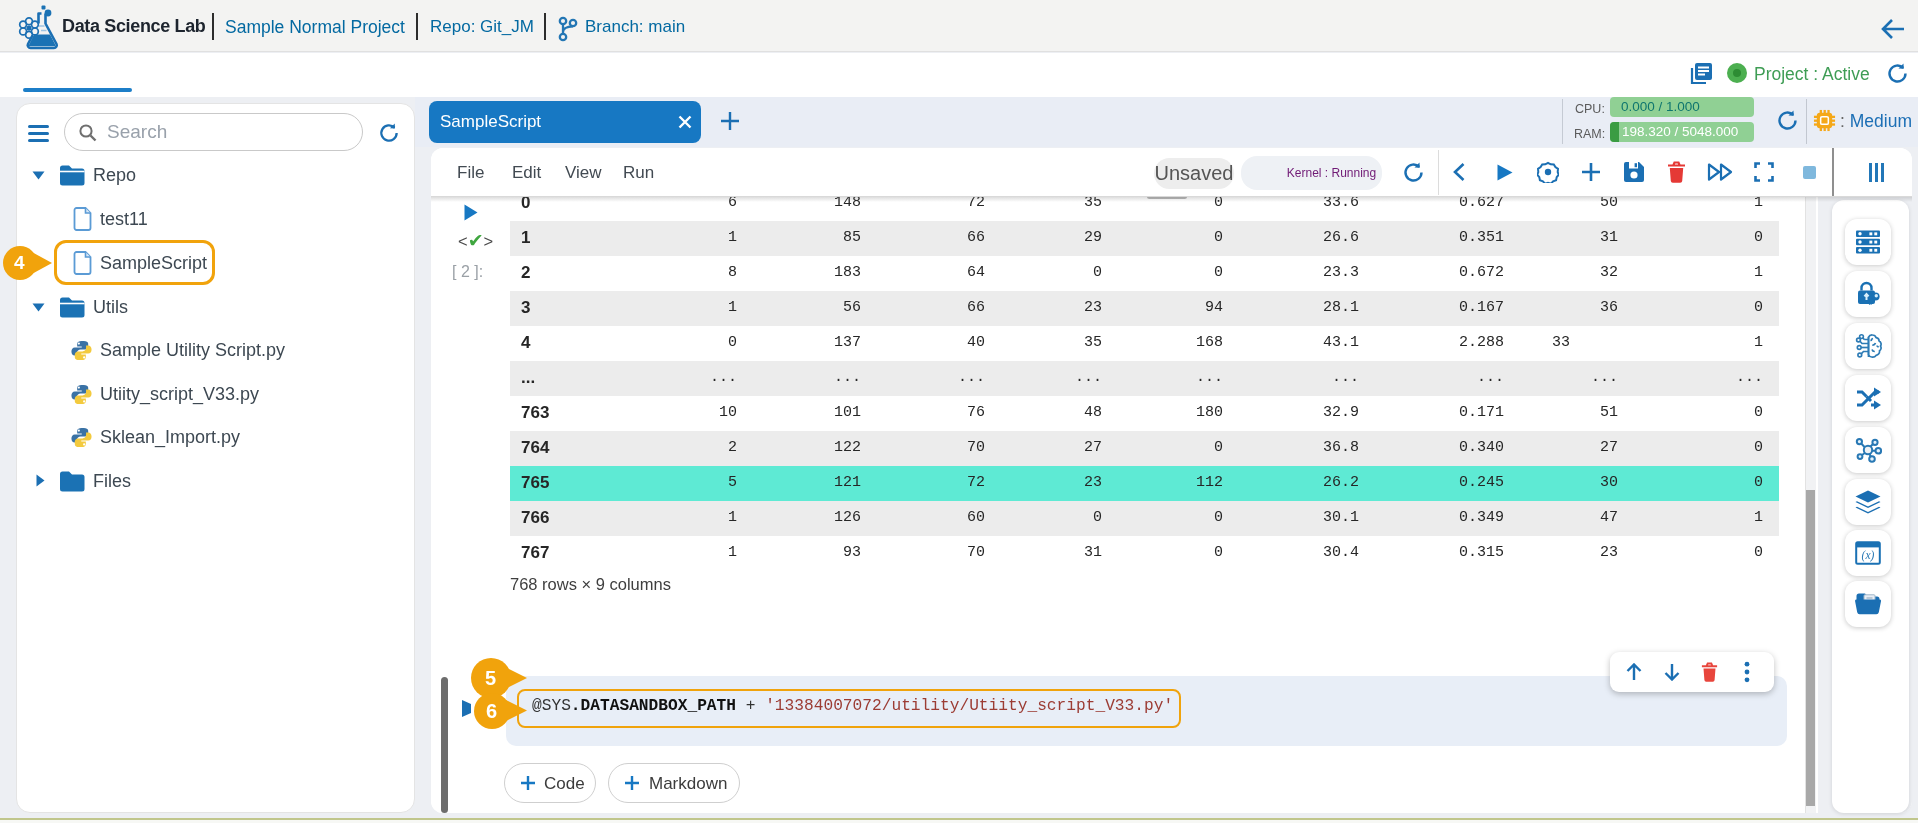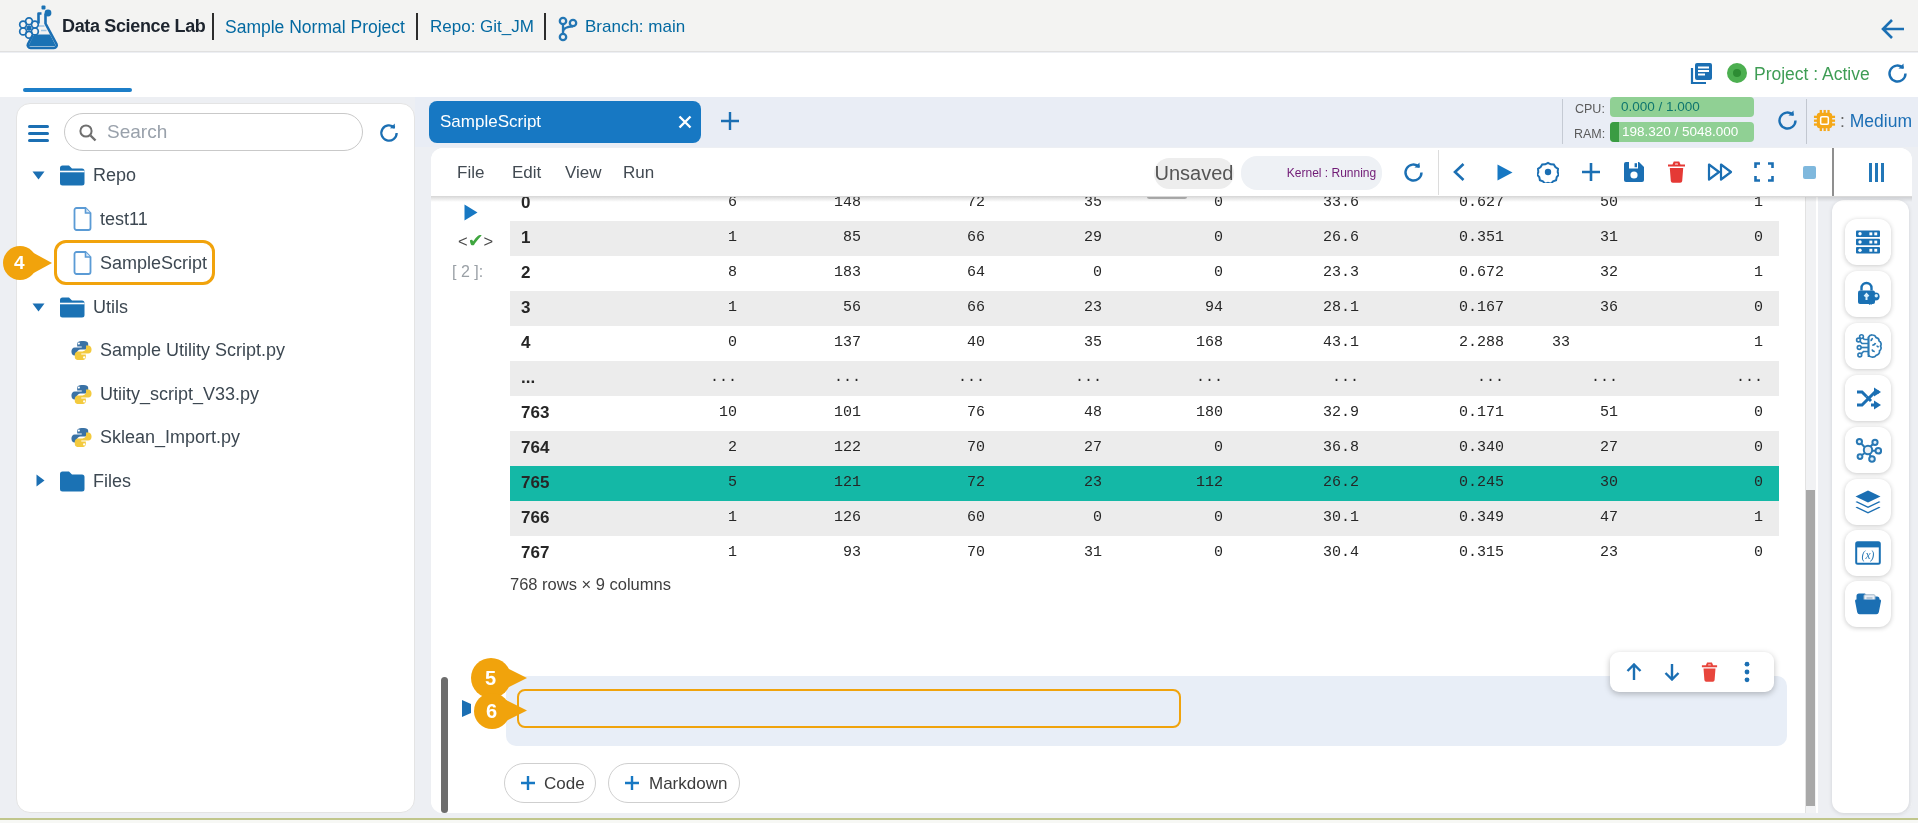--- a/index.html
+++ b/index.html
@@ -374,21 +374,21 @@
         <span style="left:107px">2</span>
         <span style="left:231px">122</span>
         <span style="left:355px">70</span>
         <span style="left:472px">27</span>
         <span style="left:593px">0</span>
         <span style="left:729px">36.8</span>
         <span style="left:874px">0.340</span>
         <span style="left:988px">27</span>
         <span style="left:1133px">0</span>
       </div>
-  <div class="trow" style="top:280px;background:#14b8a6;">
+  <div class="trow" style="top:280px;background:#5eead4;">
         <span class="idx" style="left:11px;width:auto;text-align:left;font-family:'Liberation Sans', sans-serif;font-size:17px;top:7px;">765</span>
         <span style="left:107px">5</span>
         <span style="left:231px">121</span>
         <span style="left:355px">72</span>
         <span style="left:472px">23</span>
         <span style="left:593px">112</span>
         <span style="left:729px">26.2</span>
         <span style="left:874px">0.245</span>
         <span style="left:988px">30</span>
         <span style="left:1133px">0</span>
@@ -421,20 +421,21 @@
   <div class="abs" style="left:79px;top:379px;font-size:16.5px;color:#3f3f3f;">768 rows × 9 columns</div>
 
   <div class="abs" style="left:716px;top:-2px;width:40px;height:5px;background:#b5b5b5;border-radius:3px;"></div>
 
   <div class="abs" style="left:75px;top:480px;width:1281px;height:70px;background:#e8eef7;border-radius:10px;"></div>
   <div class="abs" style="left:10px;top:481px;width:7px;height:136px;background:#6d6d6d;border-radius:4px;"></div>
   <svg class="abs" style="left:31px;top:504px" width="9" height="17" viewBox="0 0 9 17">
       <path d="M0 0 L9 4 L9 13 L0 17 Z" fill="#1b6fb3"></path>
     </svg>
   <div class="abs" style="left:86px;top:493px;width:664px;height:39px;border:2.5px solid #f0a30c;border-radius:8px;"></div>
+  <div class="abs mono" style="left:101px;top:501px;font-size:16.2px;color:#333;">@SYS<span style="font-weight:bold;color:#111;">.DATASANDBOX_PATH</span> + <span style="color:#9c3c34;">'13384007072/utility/Utiity_script_V33.py'</span></div>
 
   <div class="abs" style="left:73px;top:567px;width:92px;height:40px;border:1.5px solid #cfcfcf;border-radius:20px;background:#fff;"></div>
   <svg class="abs" style="left:89px;top:579px" width="16" height="16" viewBox="0 0 16 16">
       <path d="M8 1 V15 M1 8 H15" stroke="#1778c3" stroke-width="2.4"></path>
     </svg>
   <div class="abs" style="left:113px;top:578px;font-size:17px;color:#3c3c3c;">Code</div>
   <div class="abs" style="left:177px;top:567px;width:132px;height:40px;border:1.5px solid #cfcfcf;border-radius:20px;background:#fff;"></div>
   <svg class="abs" style="left:193px;top:579px" width="16" height="16" viewBox="0 0 16 16">
       <path d="M8 1 V15 M1 8 H15" stroke="#1778c3" stroke-width="2.4"></path>
     </svg>

